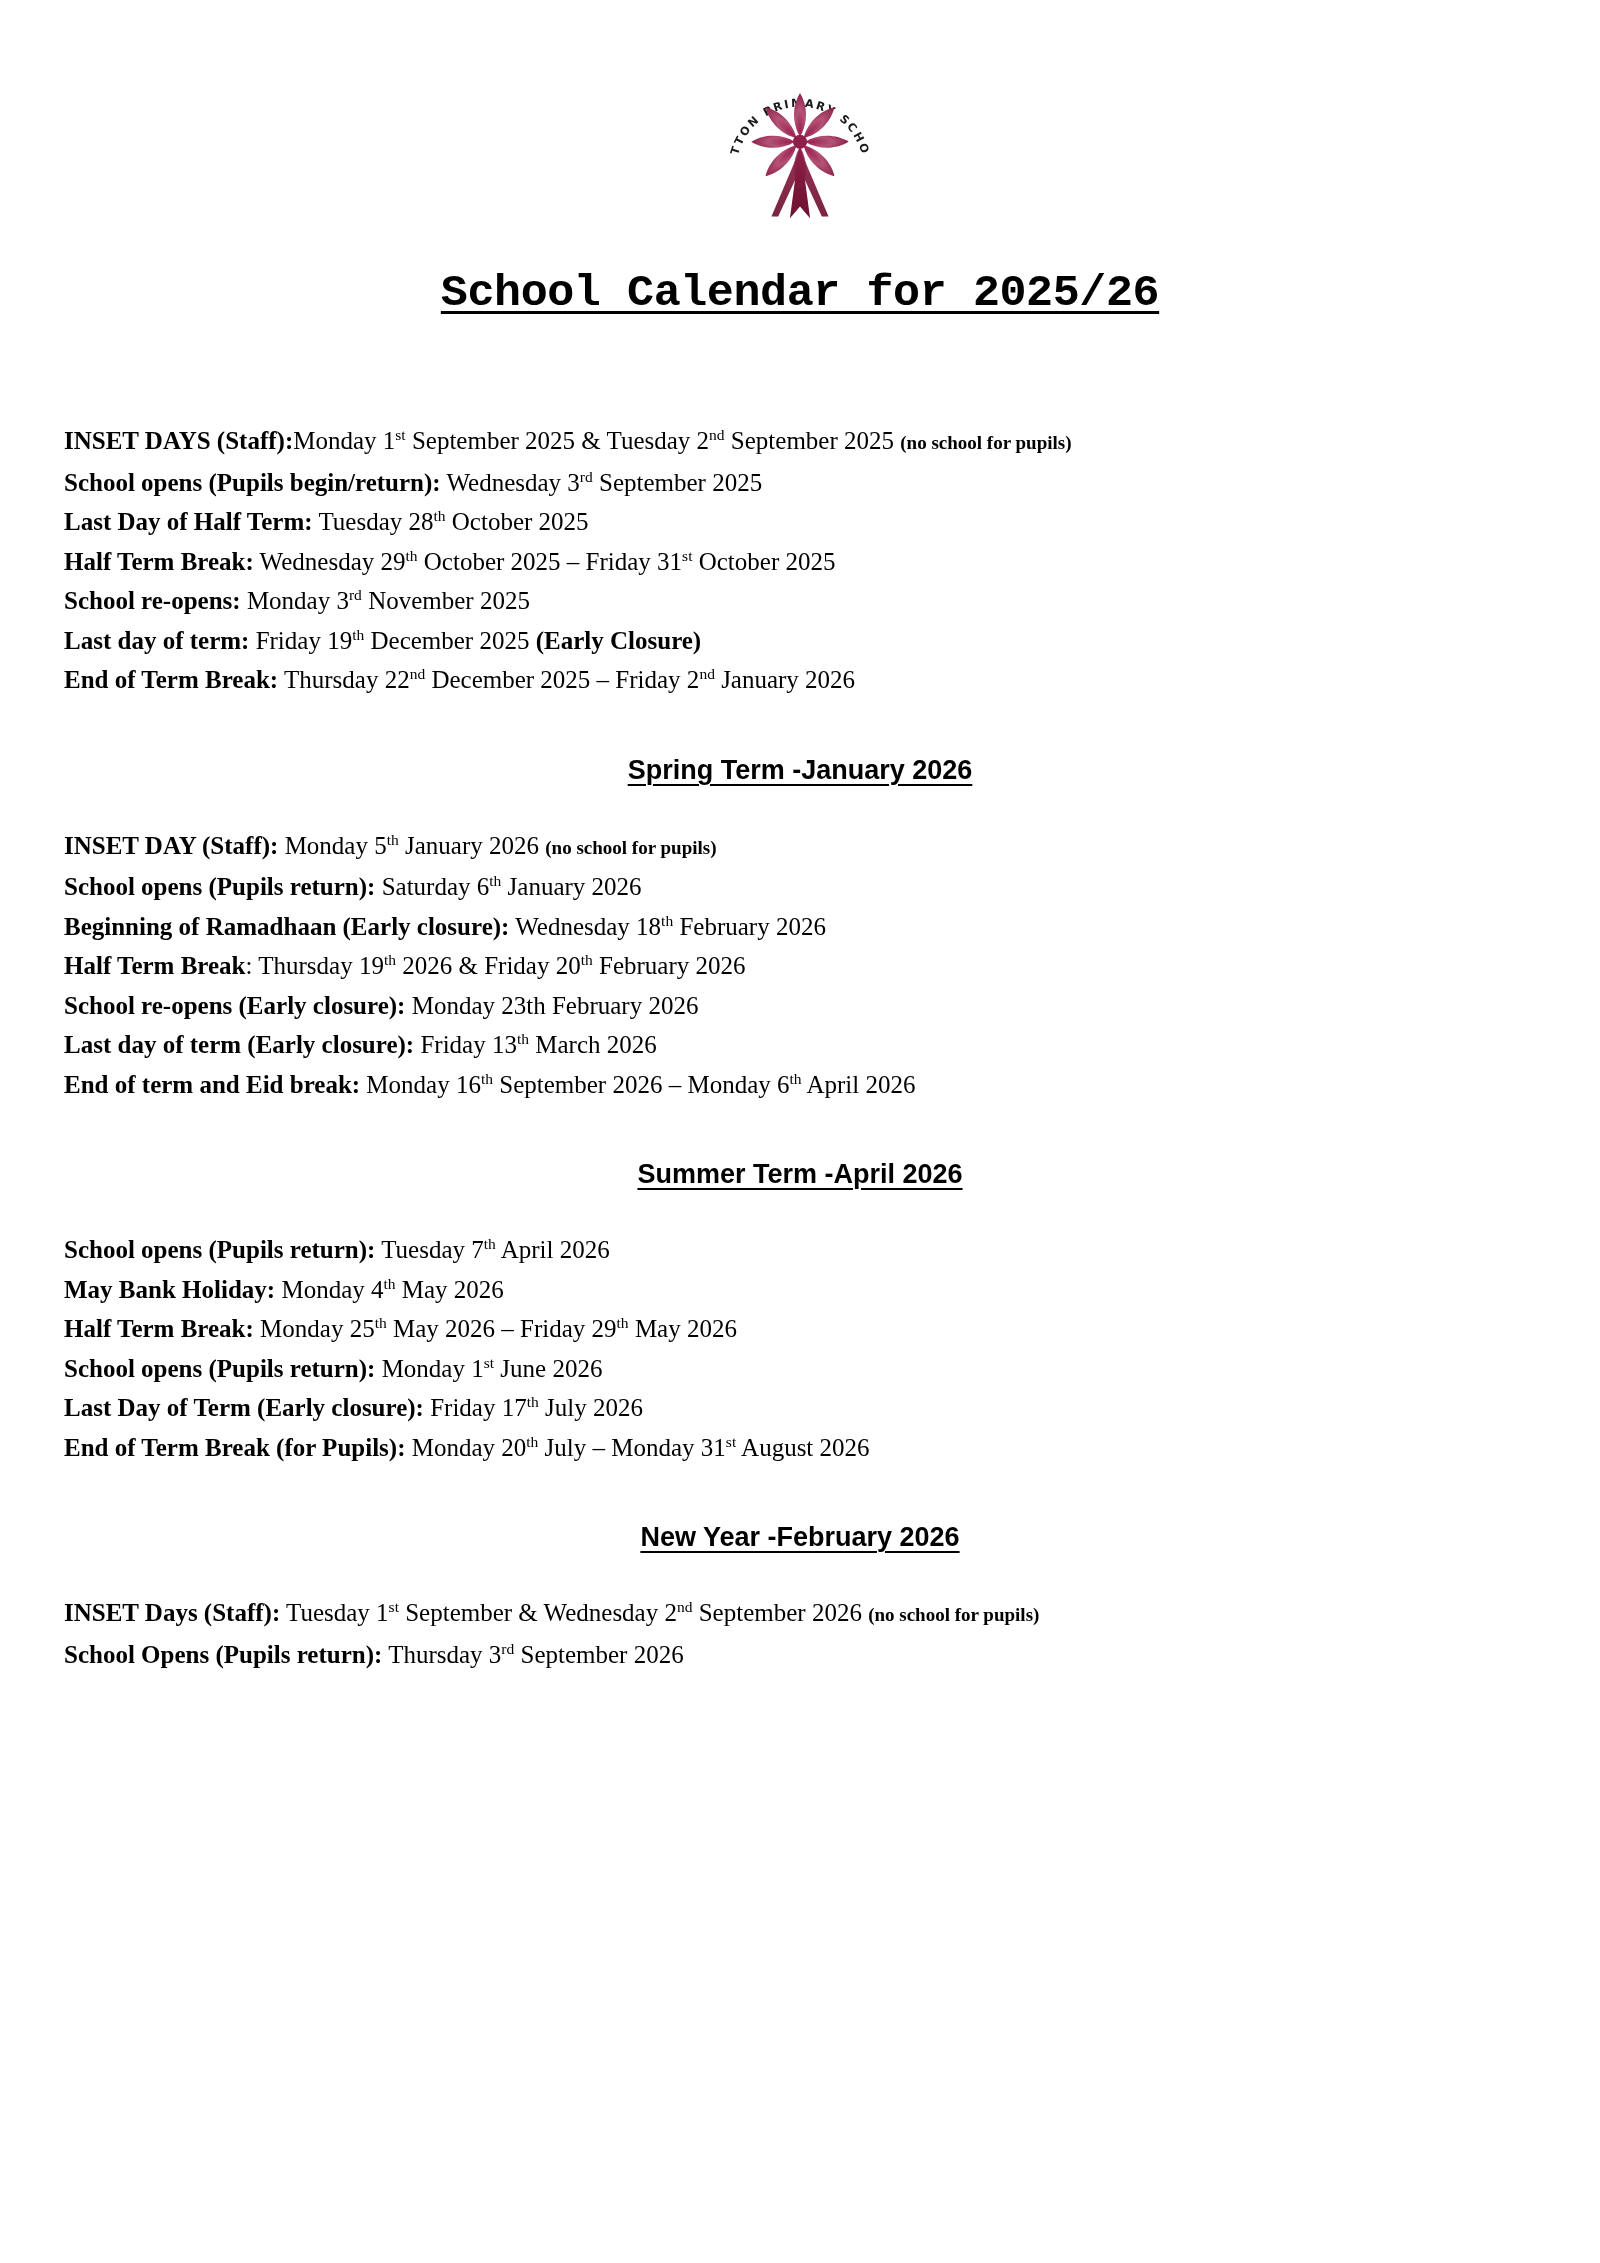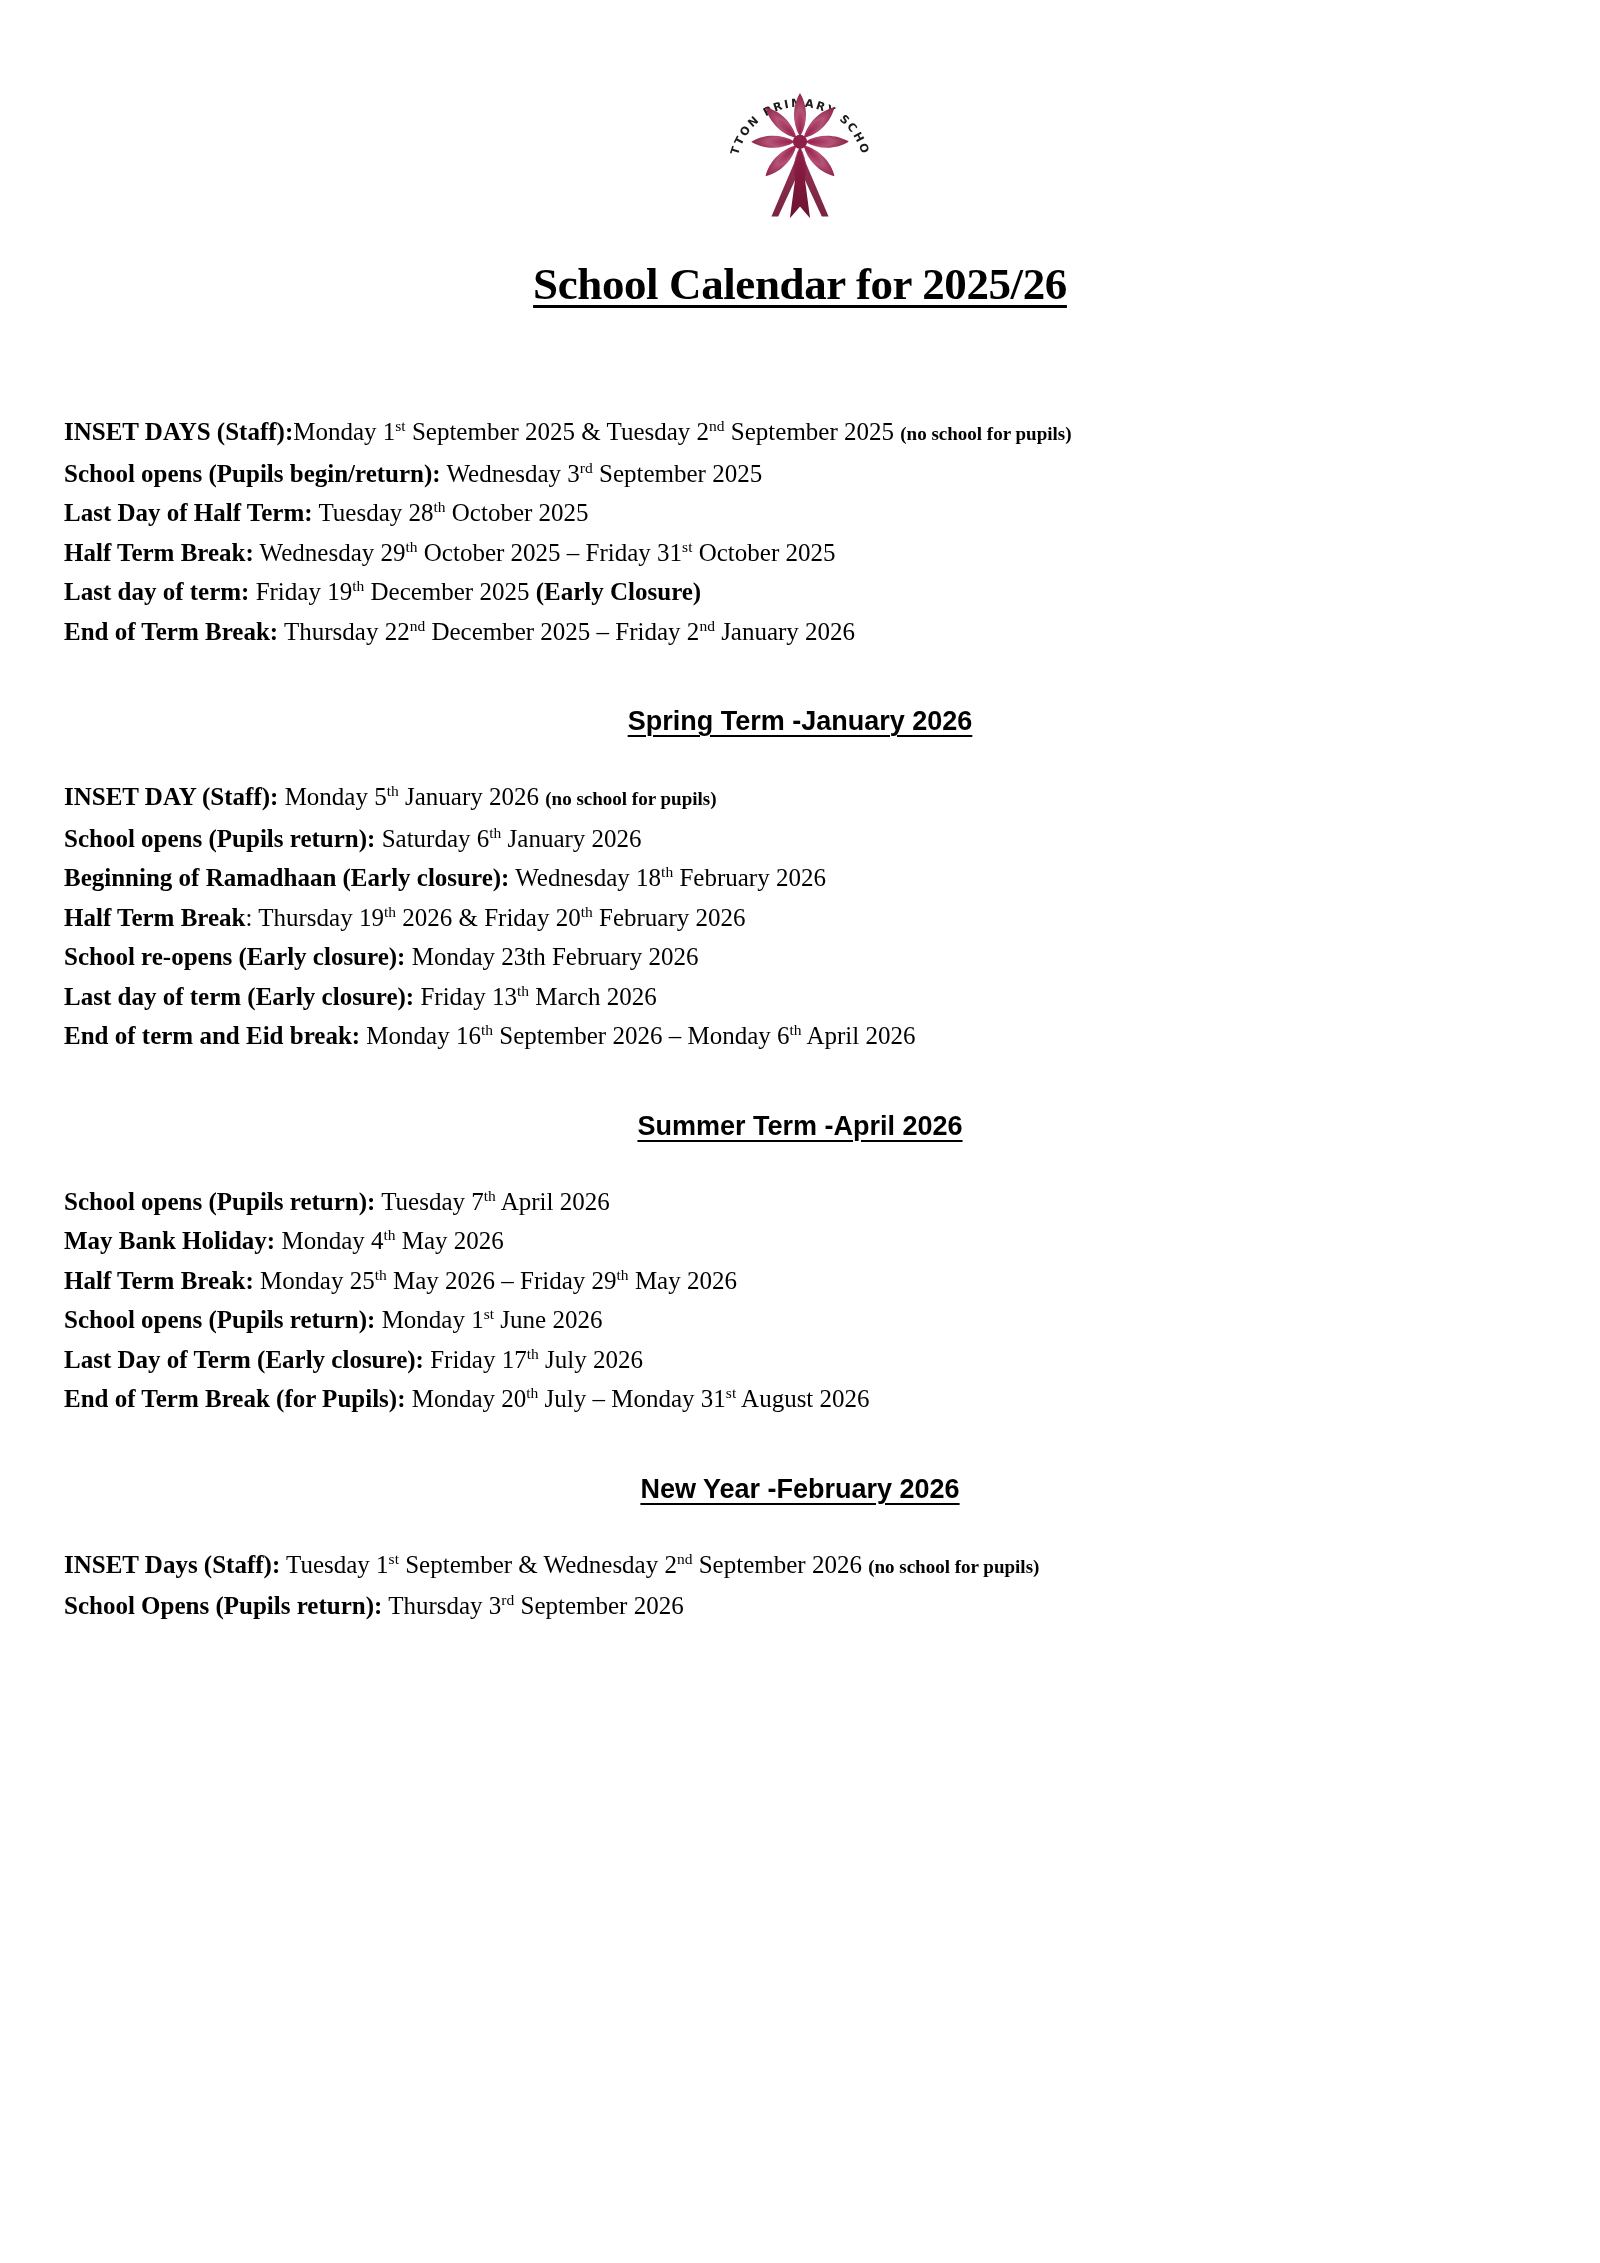--- a/index.html
+++ b/index.html
@@ -37,22 +37,22 @@
     position: relative;
   }
   .logo svg { display: block; width: 168px; height: 168px; }
 
   
   .doc-title {
     text-align: center;
     font-size: 45px;
     font-weight: bold;
     letter-spacing: -0.4px;
-    margin-top: 28px;
-    font-family: Liberation Serif, serif;
+    margin-top: 38px;
+    font-family: Liberation Mono, monospace;
   }
   .doc-title span.u {
     text-decoration: underline;
     text-underline-offset: 6px;
     text-decoration-thickness: 3px;
   }
 
   
   .term-heading {
     text-align: center;
@@ -162,20 +162,21 @@
     <span class="u">School Calendar for 2025/26</span>
   </div>
 
   <div id="terms-root">
       <div class="term-block term-autumn">
         <div class="lines">
           <div class="line"><span class="lbl">INSET DAYS (Staff):</span><span class="val">Monday 1</span><sup>st</sup><span class="val"> September 2025 &amp; Tuesday 2</span><sup>nd</sup><span class="val"> September 2025 </span><span class="note">(no school for pupils)</span></div>
           <div class="line"><span class="lbl">School opens (Pupils begin/return):</span><span class="val"> Wednesday 3</span><sup>rd</sup><span class="val"> September 2025</span></div>
           <div class="line"><span class="lbl">Last Day of Half Term:</span><span class="val"> Tuesday 28</span><sup>th</sup><span class="val"> October 2025</span></div>
           <div class="line"><span class="lbl">Half Term Break:</span><span class="val"> Wednesday 29</span><sup>th</sup><span class="val"> October 2025 – Friday 31</span><sup>st</sup><span class="val"> October 2025</span></div>
+          <div class="line"><span class="lbl">School re-opens:</span><span class="val"> Monday 3</span><sup>rd</sup><span class="val"> November 2025</span></div>
           <div class="line"><span class="lbl">Last day of term:</span><span class="val">  Friday 19</span><sup>th</sup><span class="val"> December 2025 </span><span class="bold-inline">(Early Closure)</span></div>
           <div class="line"><span class="lbl">End of Term Break:</span><span class="val"> Thursday 22</span><sup>nd</sup><span class="val"> December 2025 – Friday 2</span><sup>nd</sup><span class="val"> January 2026</span></div>
         </div>
       </div>
       <div class="term-block term-spring">
         <div class="term-heading"><span class="u">Spring Term -January 2026</span></div>
         <div class="lines">
           <div class="line"><span class="lbl">INSET DAY (Staff):</span><span class="val"> Monday 5</span><sup>th</sup><span class="val"> January 2026 </span><span class="note">(no school for pupils)</span></div>
           <div class="line"><span class="lbl">School opens (Pupils return):</span><span class="val"> Saturday 6</span><sup>th</sup><span class="val"> January 2026</span></div>
           <div class="line"><span class="lbl">Beginning of Ramadhaan (Early closure):</span><span class="val"> Wednesday 18</span><sup>th</sup><span class="val"> February 2026</span></div>

